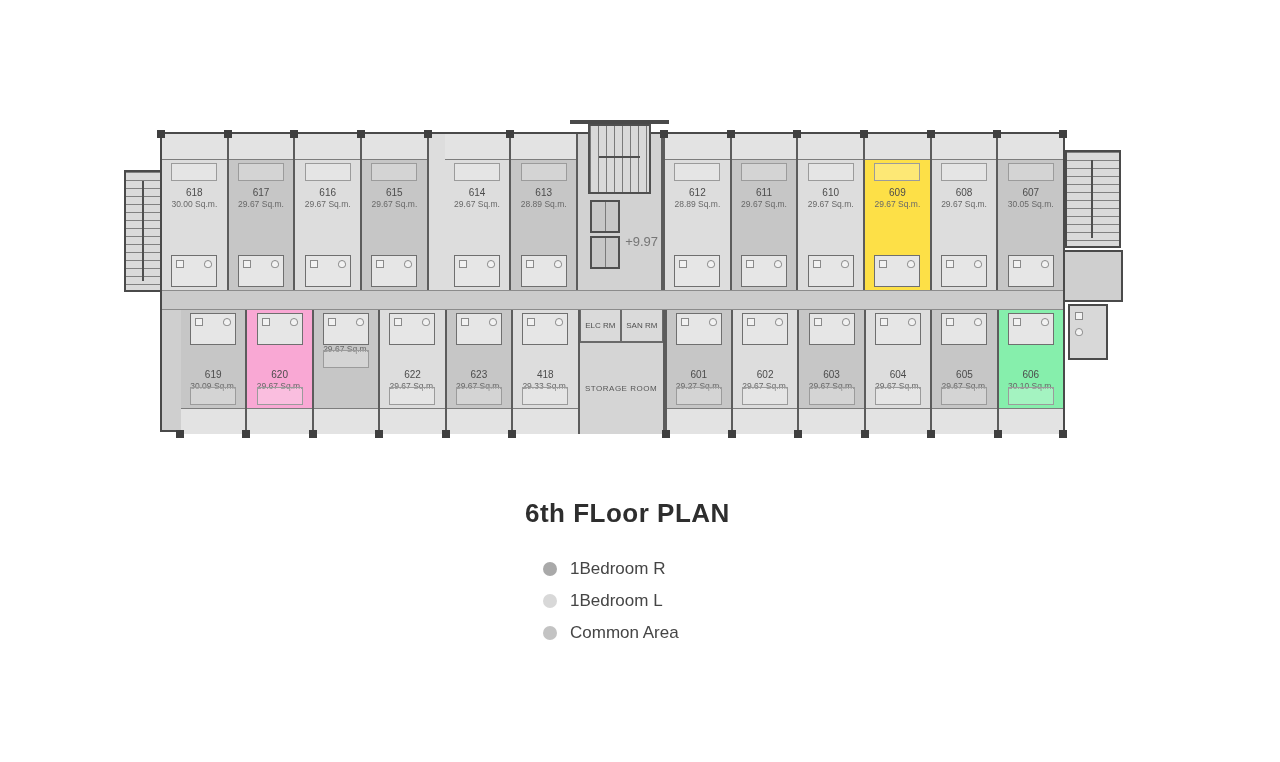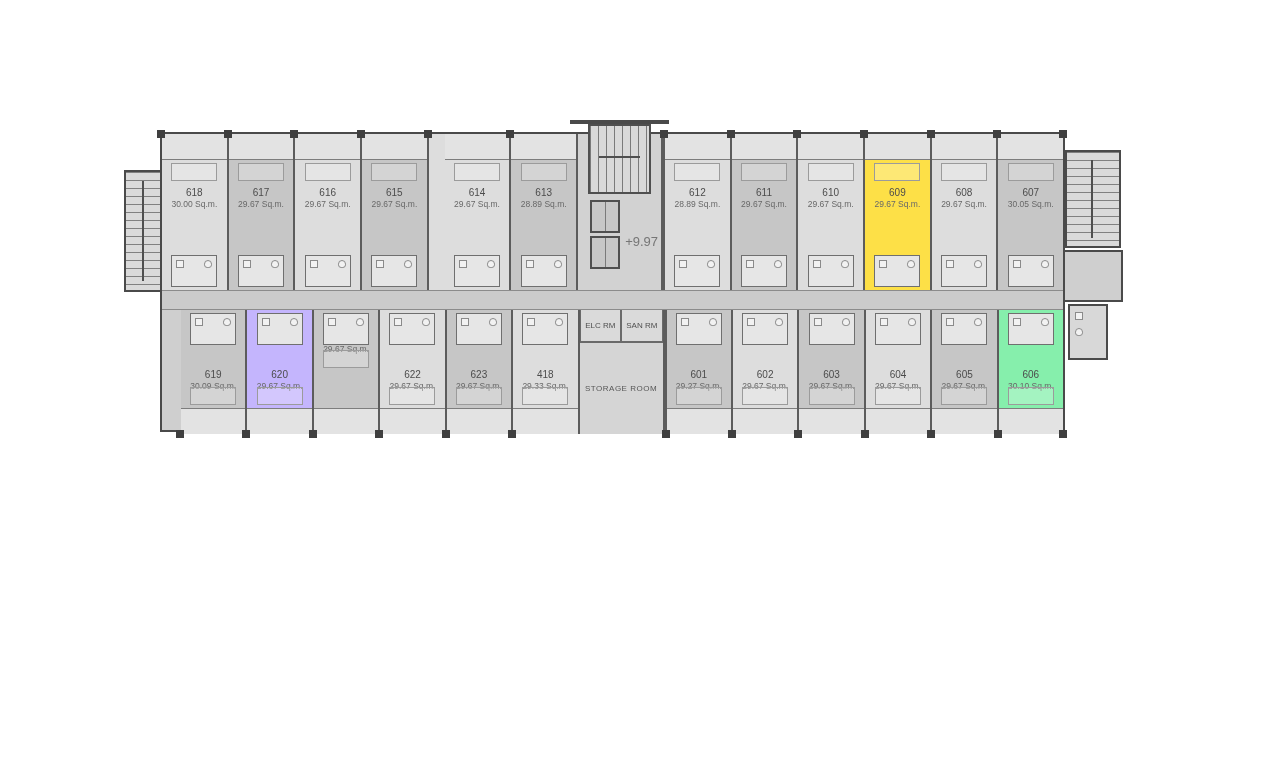--- a/index.html
+++ b/index.html
@@ -312,21 +312,21 @@
               </div>
               <div class="bed"></div>
               <div class="bath">
                 <span class="fixture a"></span>
                 <span class="fixture b"></span>
               </div>
             </div>
             <div class="balcony"></div>
             <span class="column"></span>
           </div>
-          <div class="cell bottom" style="background: #c4b5fd;">
+          <div class="cell bottom" style="background: #f9a8d4;">
             <div class="room">
               <div class="unit-label">
                 <div class="num">620</div>
                 <div class="area">29.67 Sq.m.</div>
               </div>
               <div class="bed"></div>
               <div class="bath">
                 <span class="fixture a"></span>
                 <span class="fixture b"></span>
               </div>
@@ -491,14 +491,31 @@
             <div class="balcony"></div>
             <span class="column"></span>
           </div>
           <span class="column endcap botend"></span>
         </div>
 
     </div>
 
   </div>
 
+  <div class="caption">
+    <div class="plan-title">6th FLoor PLAN</div>
+    <div class="legend">
+      <div class="legend-item">
+        <span class="legend-dot" style="background: rgb(169, 169, 169);"></span>
+        <span class="legend-label">1Bedroom R</span>
+      </div>
+      <div class="legend-item">
+        <span class="legend-dot" style="background: rgb(216, 216, 216);"></span>
+        <span class="legend-label">1Bedroom L</span>
+      </div>
+      <div class="legend-item">
+        <span class="legend-dot" style="background: rgb(195, 195, 195);"></span>
+        <span class="legend-label">Common Area</span>
+      </div>
+    </div>
+  </div>
 
 </div>
 
 </body></html>

